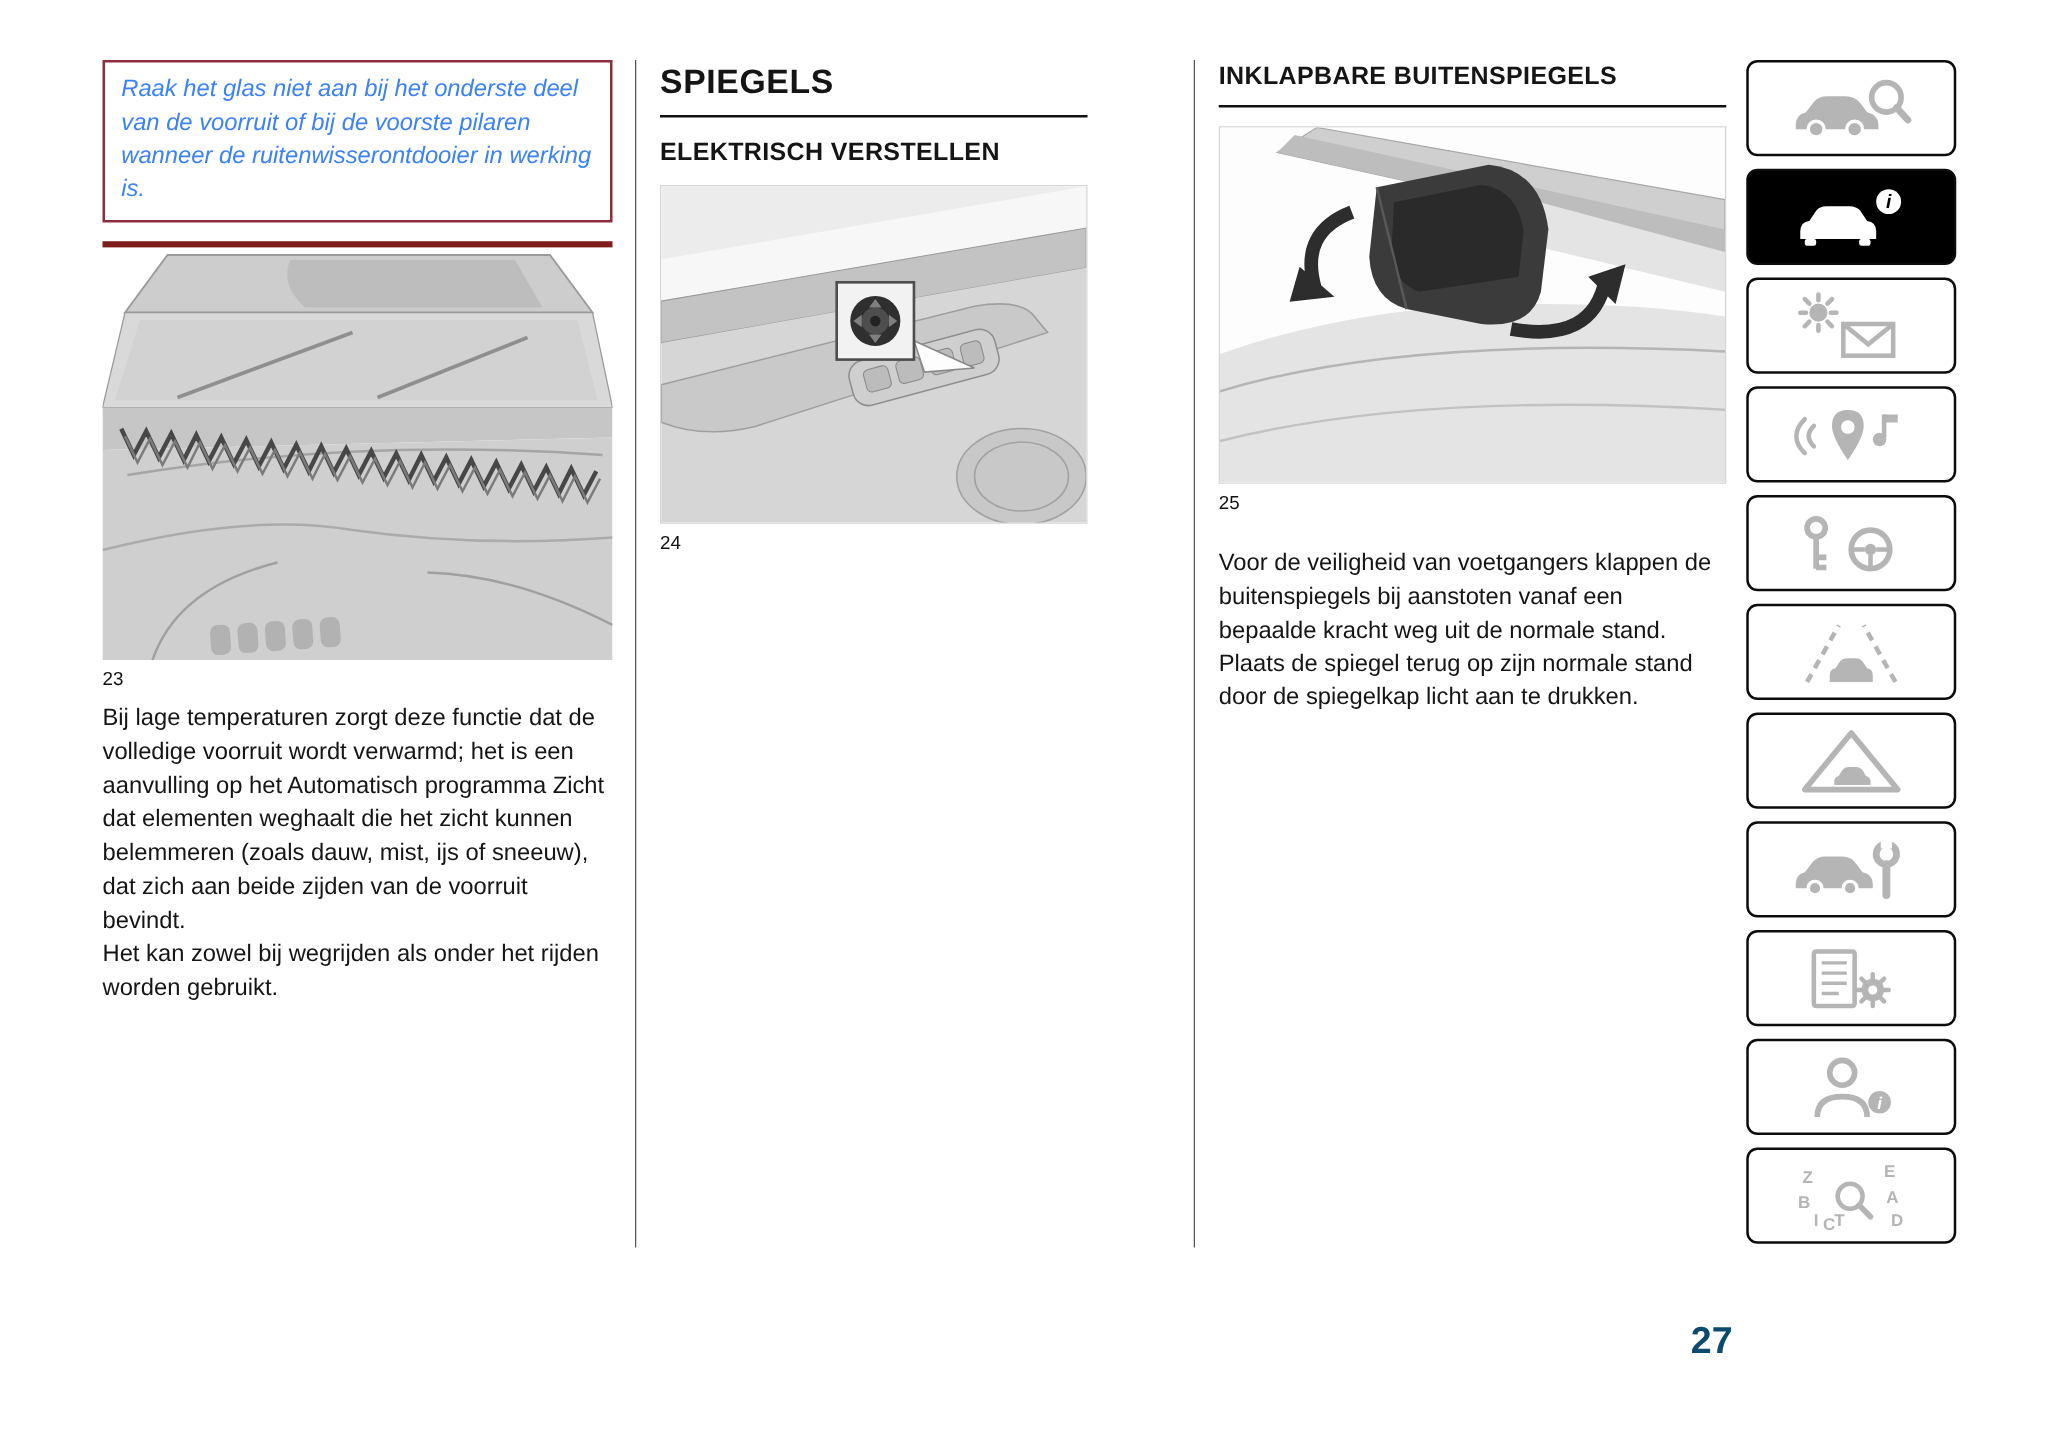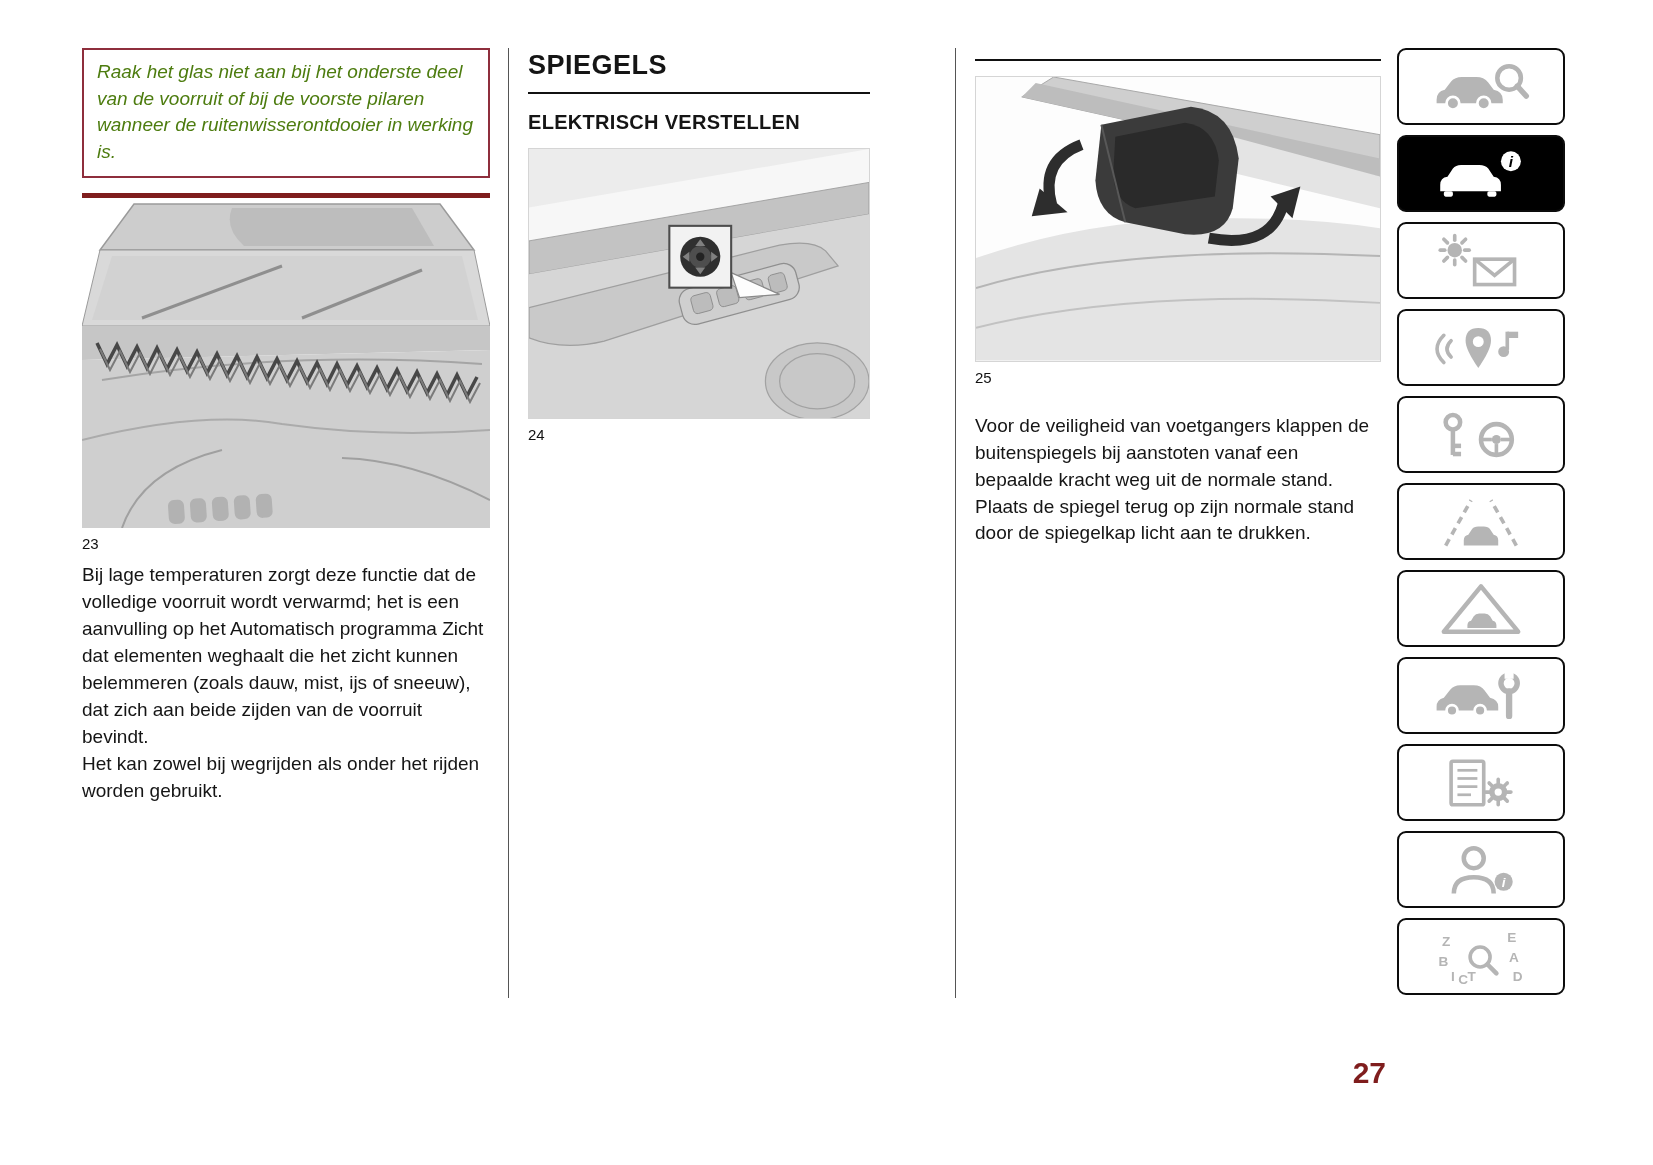--- a/index.html
+++ b/index.html
@@ -15,21 +15,21 @@
   .col-left  { left:82px;  width:408px; }
   .col-mid   { left:528px; width:342px; }
   .col-right { left:975px; width:406px; }
 
   .vdivider { position:absolute; top:48px; height:950px; width:1px; background:#555; }
   .vdivider.d1 { left:508px; }
   .vdivider.d2 { left:955px; }
 
   
   .warning-box { border:2px solid #8e2e3c; padding:9px 13px 11px; }
-  .warning-box p { font-style:italic; font-size:19px; line-height:1.4; color:#4d7c0f; }
+  .warning-box p { font-style:italic; font-size:19px; line-height:1.4; color:#3b82f6; }
 
   .figure { margin-top:15px; }
   .figure svg { display:block; width:100%; height:auto; }
   .fig23 { border-top:5px solid #7f1d1d; }
   .fig24 svg, .fig25 svg { border:1px solid #d5d5d5; }
   figcaption { font-size:15px; margin-top:7px; color:#111; }
 
   .body-text { margin-top:10px; font-size:19px; line-height:1.42; }
   .body-text p { margin:0; }
 
@@ -49,21 +49,21 @@
   .col-right .body-text { margin-top:27px; }
 
   
   .sidebar { position:absolute; left:1397px; top:48px; width:168px; display:flex; flex-direction:column; gap:10px; }
   .side-btn { height:77px; border:2.5px solid #0c0c0c; border-radius:9px; background:#fff;
               display:flex; align-items:center; justify-content:center; cursor:pointer; }
   .side-btn svg { width:112px; height:58px; }
   .side-btn.active { background:#000; }
 
   .page-number { position:absolute; left:1330px; top:1056px; width:56px; text-align:right;
-                 font-size:30px; font-weight:bold; color:#7f1d1d; }
+                 font-size:30px; font-weight:bold; color:#0c4a6e; }
 </style>
 </head>
 <body>
 
 <div class="page">
 
   <section class="col col-left">
     <div class="warning-box">
       <p>Raak het glas niet aan bij het onderste deel van de voorruit of bij de voorste pilaren wanneer de ruitenwisserontdooier in werking is.</p>
     </div>
@@ -138,20 +138,21 @@
         </g>
       </svg>
       <figcaption>24</figcaption>
     </figure>
 
   </section>
 
   <div class="vdivider d2"></div>
 
   <section class="col col-right">
+    <h2 class="sub-title" style="margin-top:2px">INKLAPBARE BUITENSPIEGELS</h2>
     <hr class="title-rule">
 
     <figure class="figure fig25">
       <svg viewBox="0 0 406 285" xmlns="http://www.w3.org/2000/svg">
         <rect width="406" height="285" fill="#fdfdfd"></rect>
         <path d="M78 0 L406 58 L406 100 L46 20 Z" fill="#cfcfcf" stroke="#a8a8a8" stroke-width="1"></path>
         <path d="M60 6 L406 82 L406 100 L46 20 Z" fill="#bdbdbd"></path>
         <path d="M190 42 L406 100 L406 132 L248 94 Z" fill="#e4e4e4"></path>
         <path d="M0 182 Q120 140 260 142 Q340 142 406 152 L406 285 L0 285 Z" fill="#e4e4e4"></path>
         <path d="M0 212 Q150 167 406 180" stroke="#b5b5b5" fill="none" stroke-width="2"></path>

